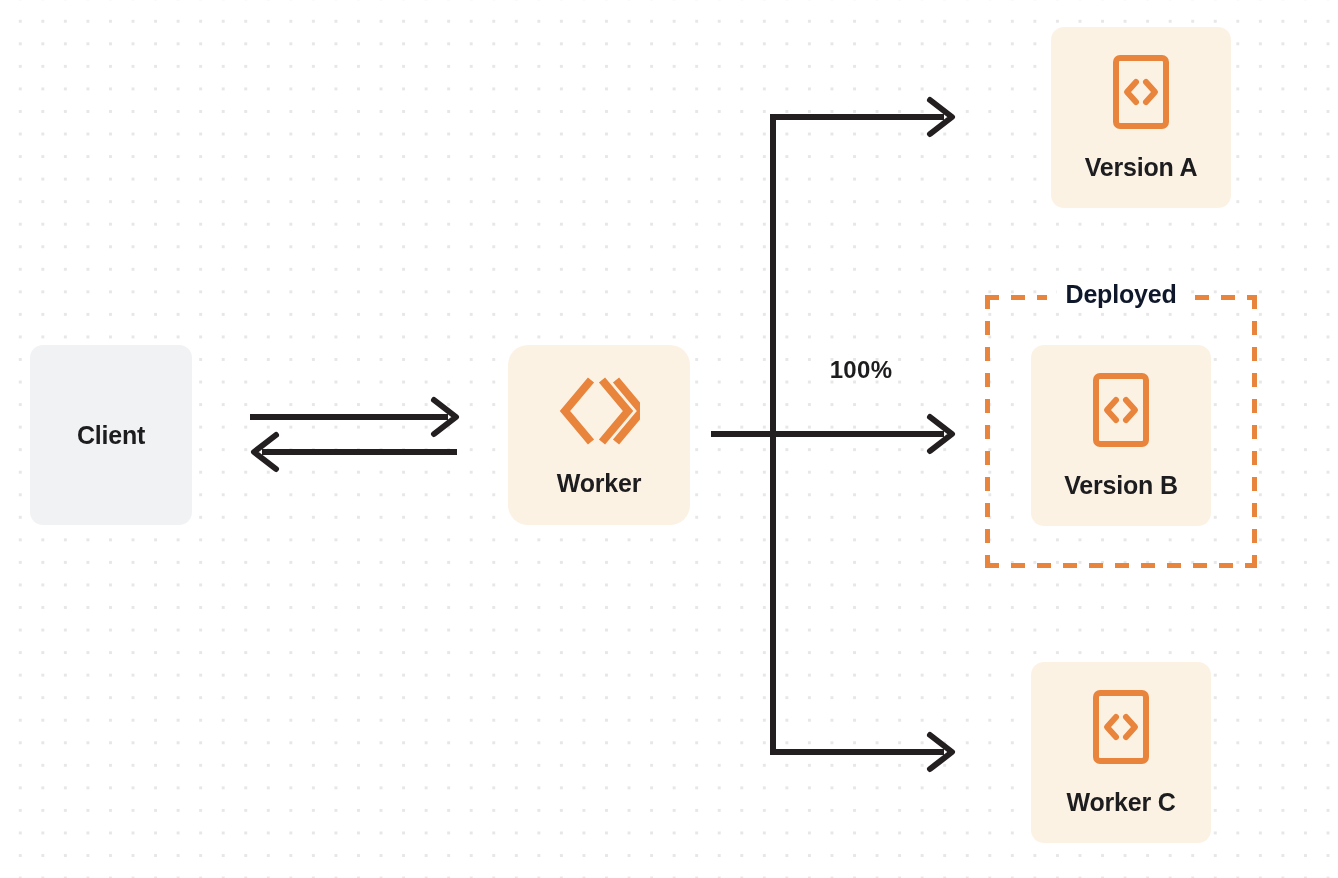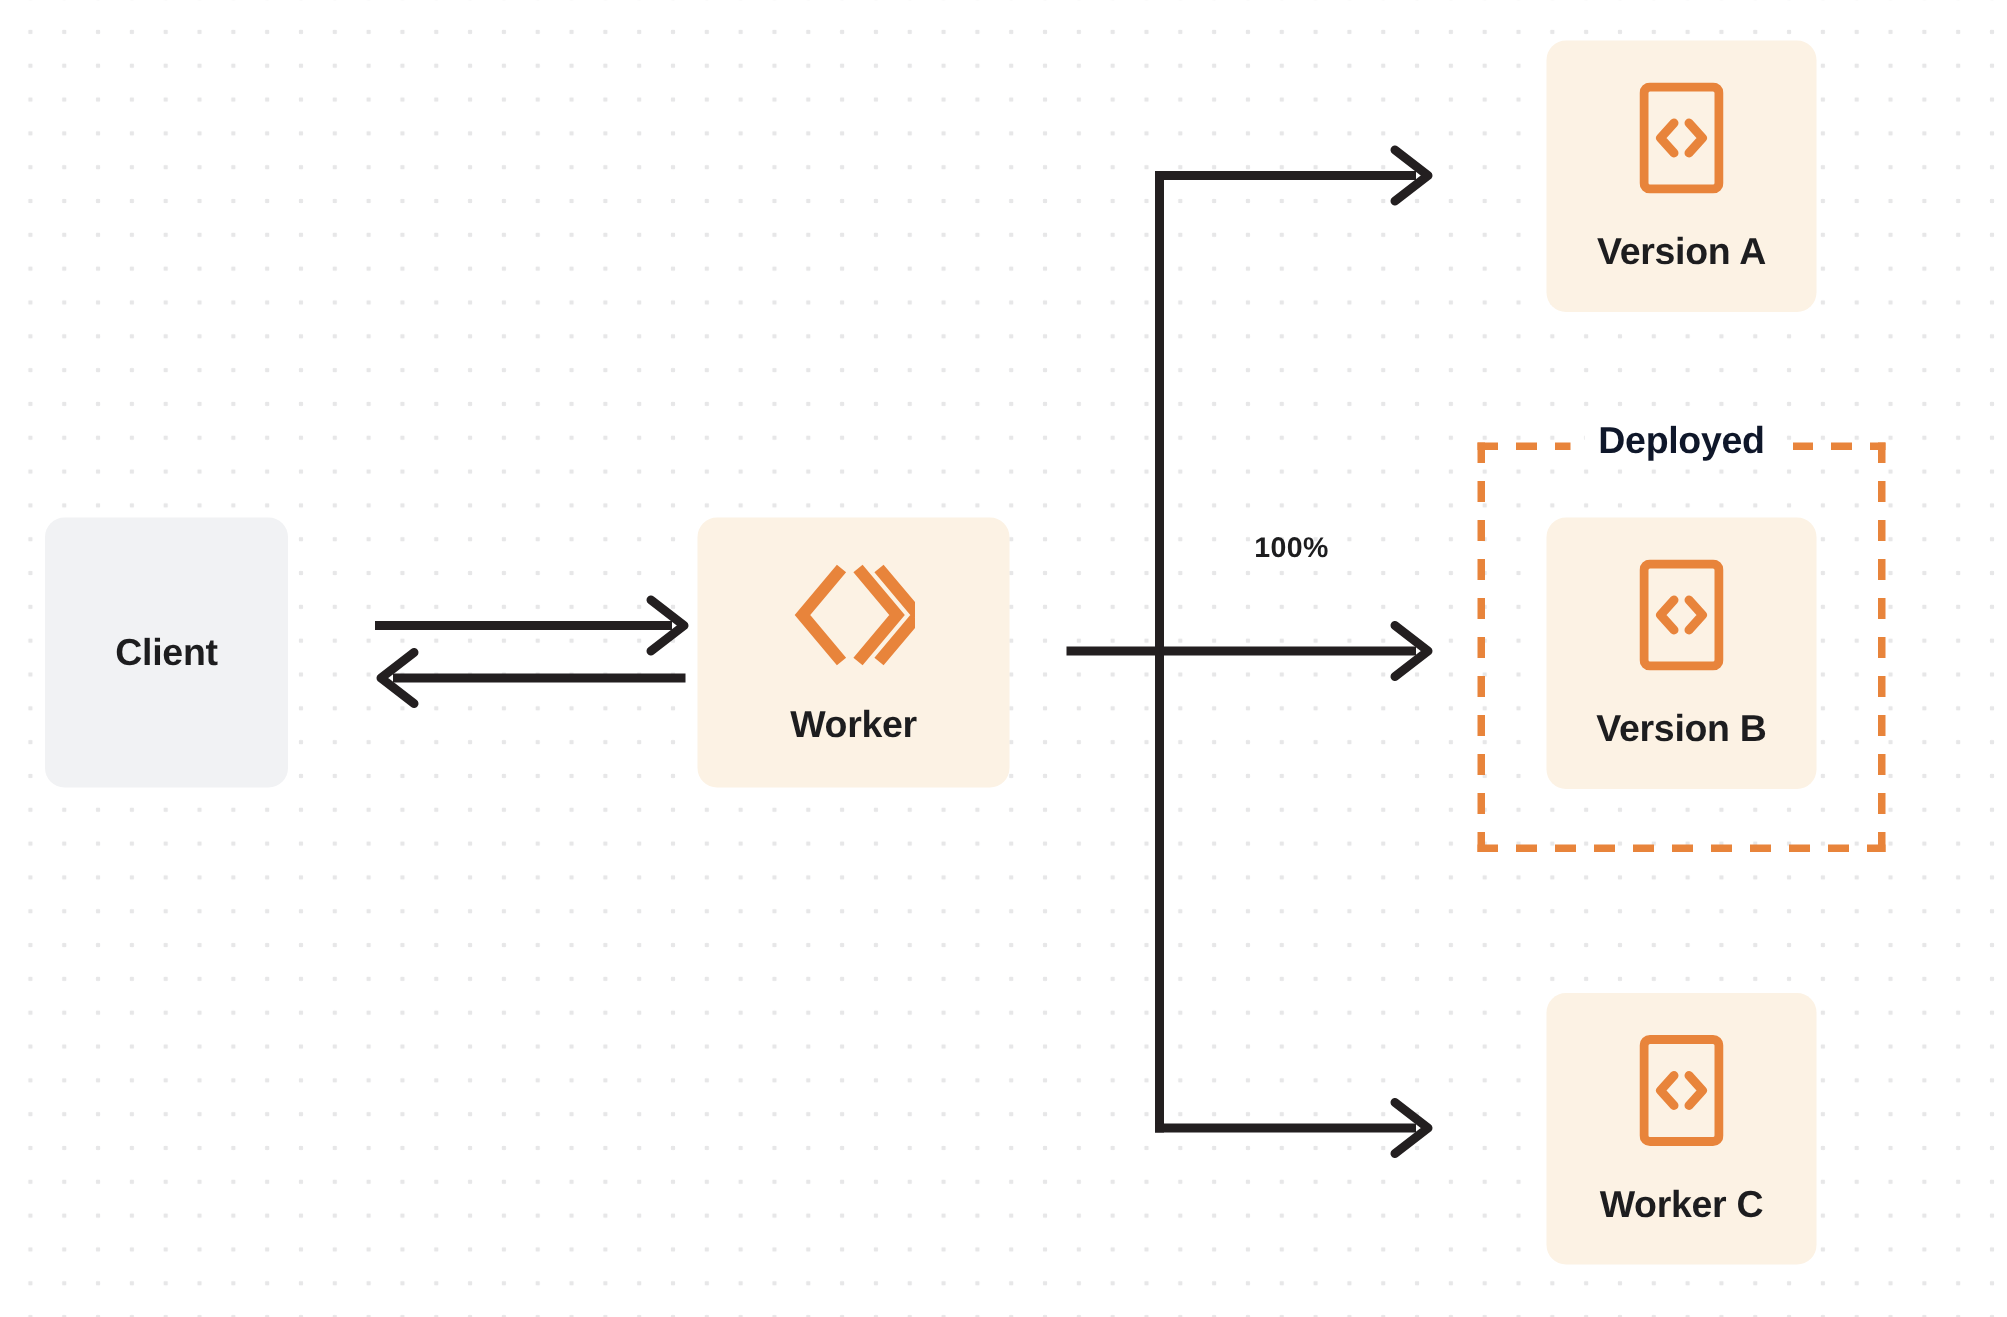--- a/index.html
+++ b/index.html
@@ -47,44 +47,45 @@
   #client-node {
     left: 30px;
     top: 345px;
     width: 162px;
     height: 180px;
     background-color: #f1f2f4;
   }
 
   
   #worker-node {
-    left: 465px;
+    left: 508px;
     top: 345px;
-    width: 208px;
+    width: 182px;
     height: 180px;
     background-color: #fcf2e4;
+    border-radius: 20px;
   }
   #worker-node .node-icon {
     margin-bottom: 20px;
   }
   #worker-node .node-label {
     margin-top: 0;
   }
 
   
   .version-node {
     width: 180px;
     height: 181px;
     background-color: #fcf2e4;
     left: 1031px;
   }
   .version-node .node-icon {
     margin-bottom: 22px;
   }
-  #version-a-node { top: 27px; }
+  #version-a-node { top: 27px; margin-left: 20px; }
   #version-b-node { top: 345px; }
   #version-c-node { top: 662px; }
 
   
   #deployed-frame {
     position: absolute;
     left: 985px;
     top: 295px;
     width: 272px;
     height: 273px;
@@ -123,21 +124,21 @@
     letter-spacing: -0.2px;
   }
 
   
   #traffic-label {
     position: absolute;
     left: 786px;
     top: 350px;
     width: 150px;
     text-align: center;
-    font-size: 19px;
+    font-size: 24px;
     font-weight: bold;
     color: #1d1d1f;
     line-height: 1.7;
     letter-spacing: 0.3px;
   }
 
   
   #connectors {
     position: absolute;
     left: 0;

